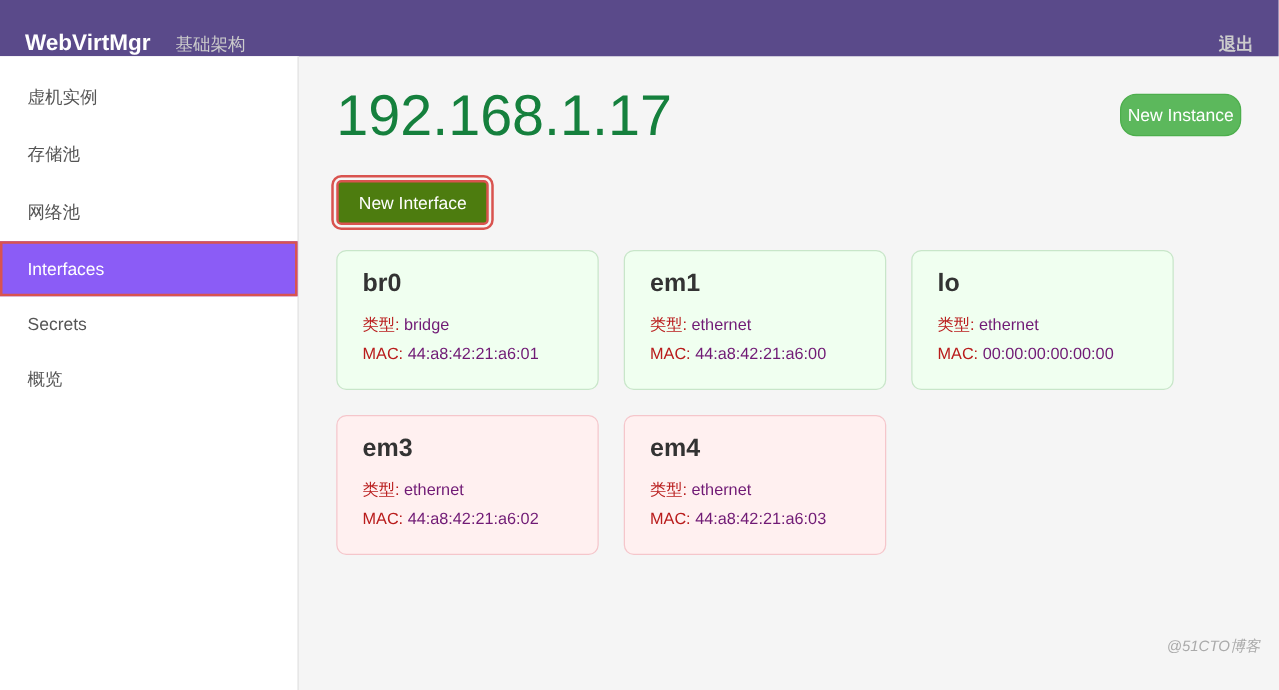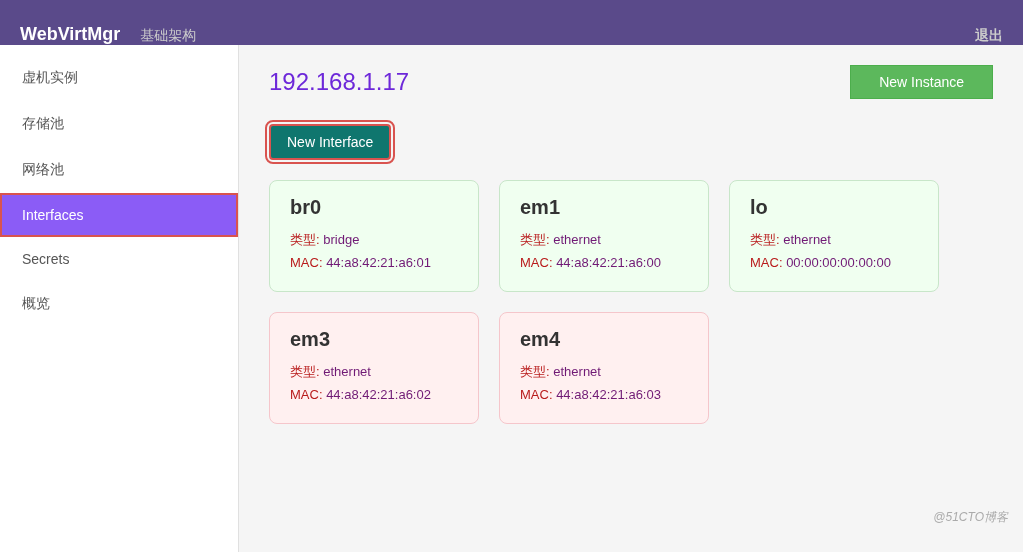--- a/index.html
+++ b/index.html
@@ -67,40 +67,40 @@
     }
 
     
     .page-header {
       display: flex;
       align-items: center;
       justify-content: space-between;
       margin-bottom: 25px;
     }
     .page-title {
-      color: #6d28d9;
-      font-size: 24px;
+      color: #15803d;
+      font-size: 46px;
       font-weight: normal;
     }
     .btn-new-instance {
       background: #5cb85c;
       color: white;
       border: 1px solid #4cae4c;
-      padding: 8px 28px;
-      font-size: 14px;
-      cursor: pointer;
-      border-radius: 0;
+      padding: 8px 5px;
+      font-size: 14px;
+      cursor: pointer;
+      border-radius: 13px;
     }
 
     
     .toolbar {
       margin-bottom: 20px;
     }
     .btn-new-interface {
-      background: #0f766e;
+      background: #4d7c0f;
       color: white;
       border: 2px solid #d9534f;
       padding: 8px 16px;
       font-size: 14px;
       cursor: pointer;
       border-radius: 4px;
       outline: 2px solid #d9534f;
       outline-offset: 2px;
     }
 

